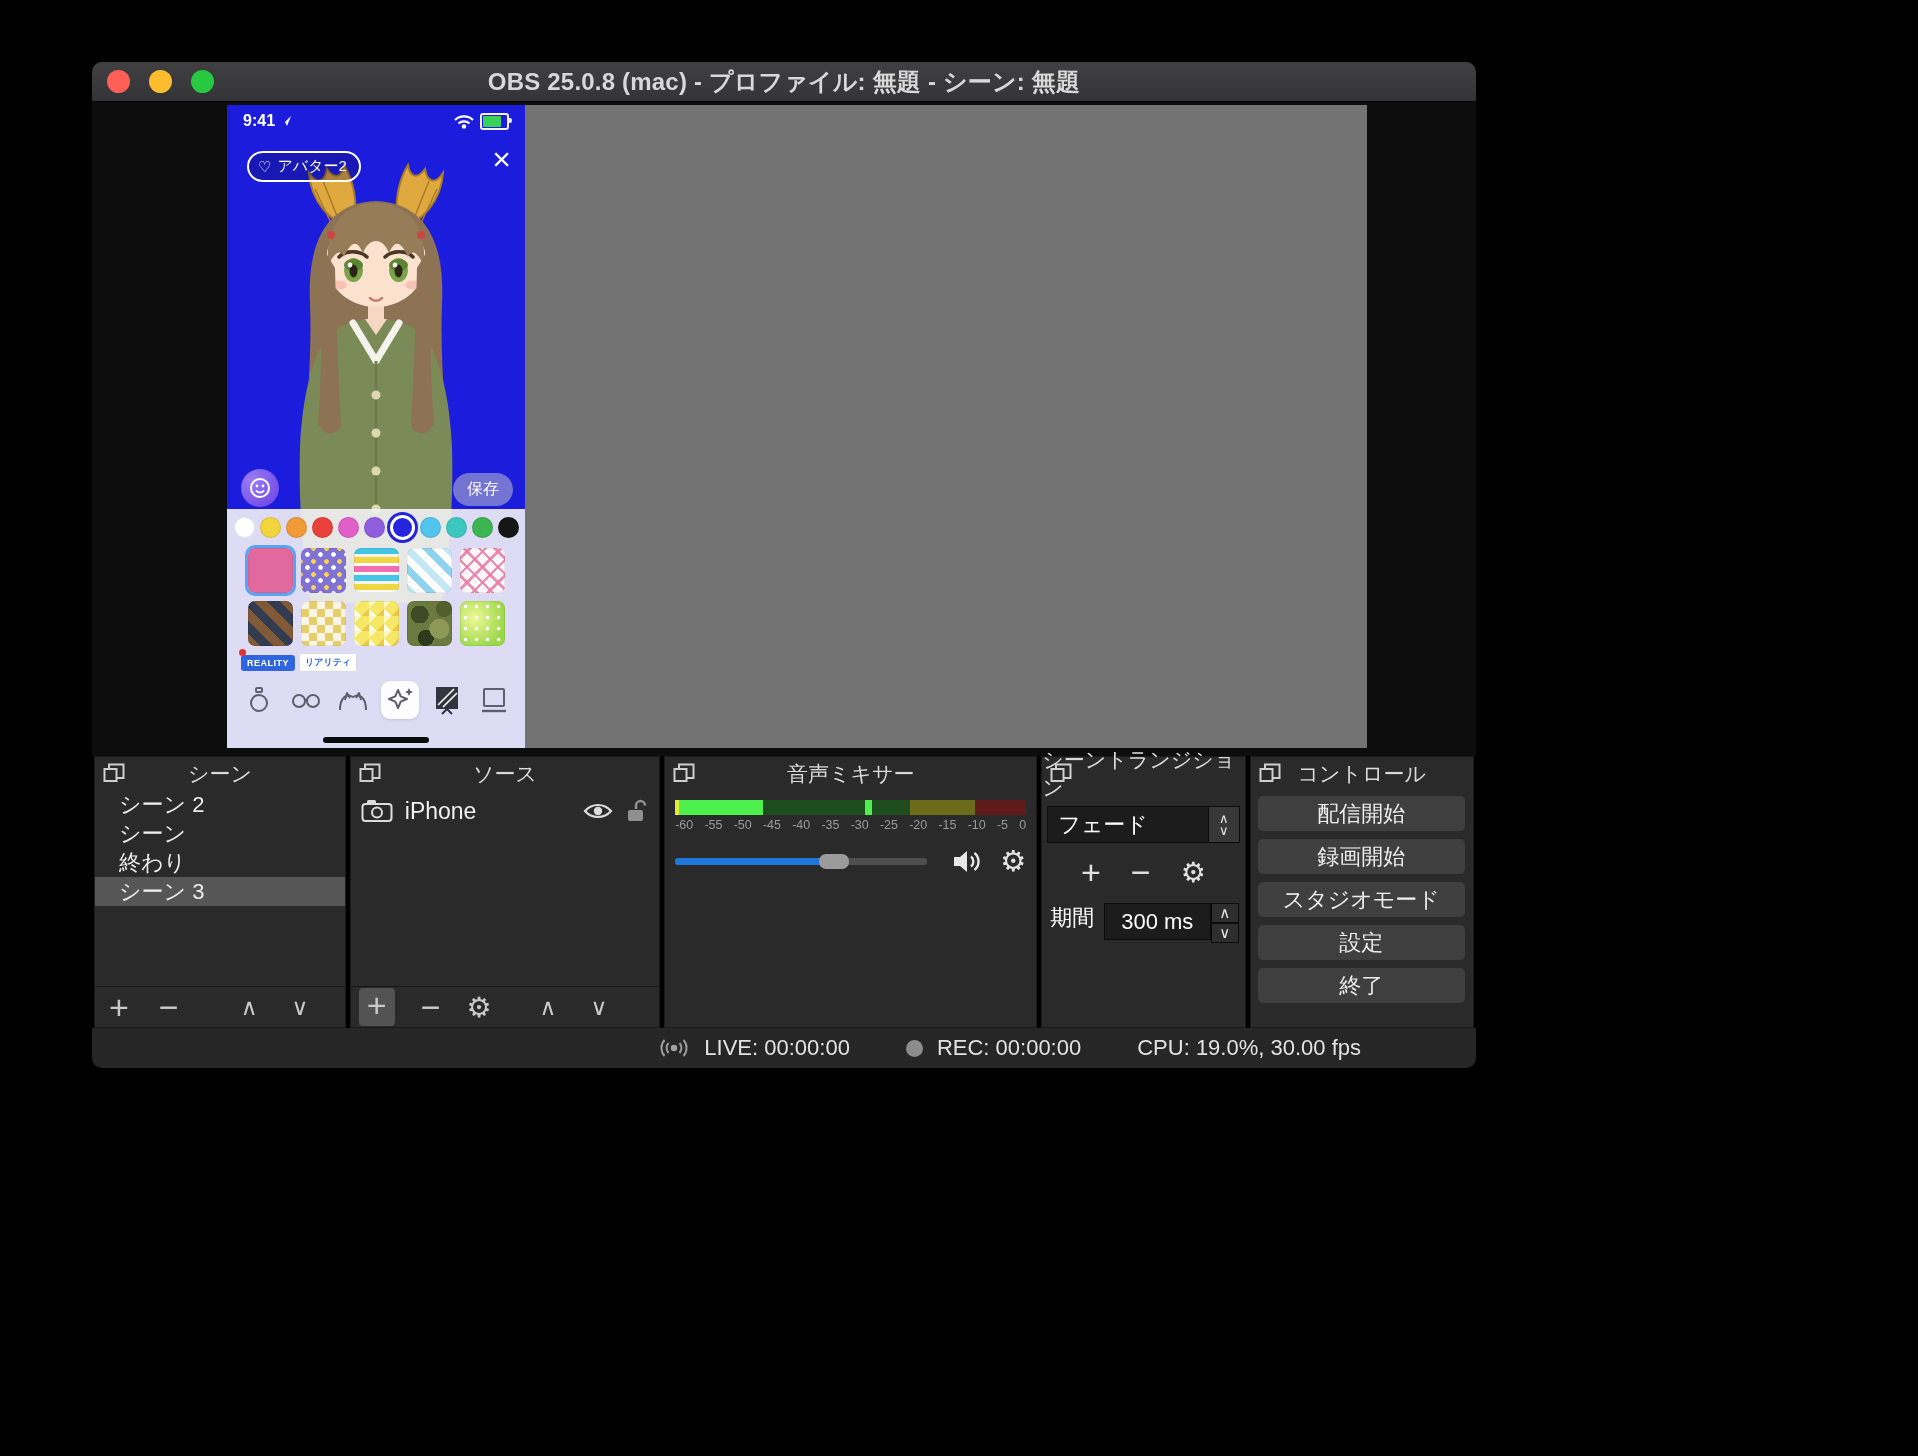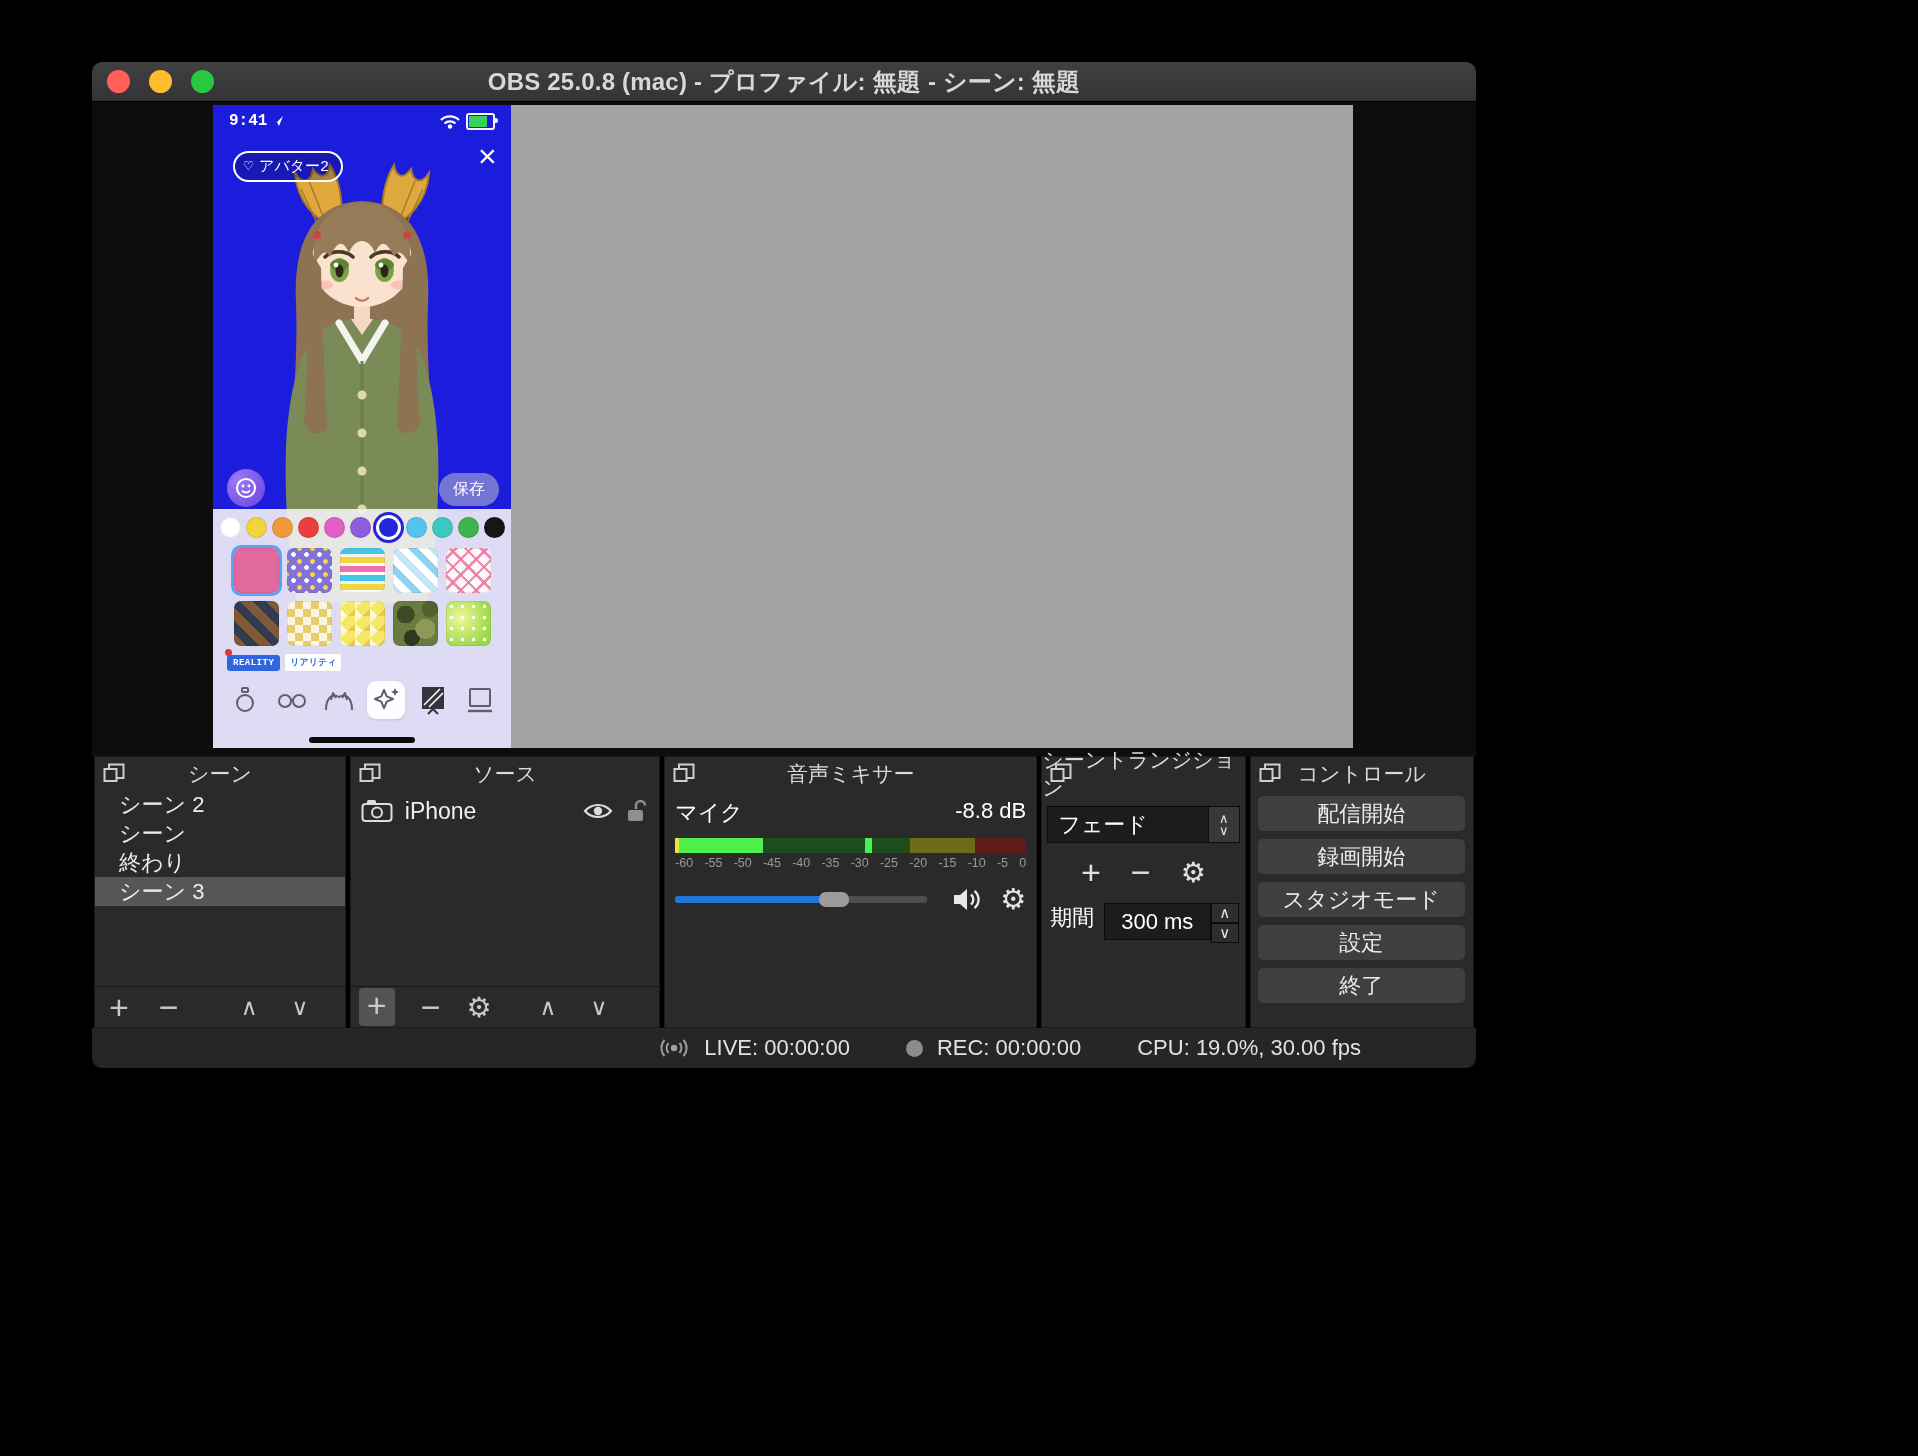--- a/index.html
+++ b/index.html
@@ -22,21 +22,21 @@
     border-bottom:1px solid #000;
     display:flex; align-items:center; justify-content:center;
   }
   .title-text { color:#d8d8d8; font-size:24px; font-weight:600; letter-spacing:.2px; }
   .traffic { position:absolute; left:15px; top:8px; display:flex; gap:19px; }
   .light { width:23px; height:23px; border-radius:50%; }
   .light.red{ background:#ff5f57; } .light.yellow{ background:#febc2e; } .light.green{ background:#28c840; }
 
   
   .preview { position:absolute; left:0; top:40px; width:100%; height:654px; background:#0d0d0d; }
-  .canvas { position:absolute; left:121px; top:3px; width:1140px; height:643px; background:#a3a3a3;font-family:Liberation Mono, monospace; }
+  .canvas { position:absolute; left:135px; top:3px; width:1140px; height:643px; background:#737373; }
 
   
   .phone { position:absolute; left:0; top:0; width:298px; height:643px; background:#1c1cdd; overflow:hidden; }
   .phone-status {
     position:absolute; top:7px; left:0; right:0; padding:0 16px;
     display:flex; justify-content:space-between; align-items:center;
     color:#fff; font-size:16px; font-weight:bold;
   }
   .pstat-left { display:flex; align-items:center; gap:5px; }
   .battery { width:25px; height:13px; border:2px solid rgba(255,255,255,.95); border-radius:3px; position:relative; }
@@ -490,24 +490,20 @@
 
       <div class="dock dock-mixer">
         <div class="dock-header">
           <svg class="dock-grip" width="22" height="20">
             <rect x="1.5" y="6" width="12" height="12" fill="none" stroke="#cfcfcf" stroke-width="2"></rect>
             <path d="M6 6 V1.5 H20.5 V15 H14" fill="none" stroke="#cfcfcf" stroke-width="2"></path>
           </svg>
           <span>音声ミキサー</span>
         </div>
         <div class="dock-body">
-          <div class="mixer-row1">
-            <span>マイク</span>
-            <span>-8.8 dB</span>
-          </div>
           <div class="meter">
             <div class="seg seg-mark"></div>
               <div class="seg seg-a"></div>
               <div class="seg seg-b"></div>
             <div class="seg seg-c"></div>
               <div class="seg seg-d"></div>
               <div class="seg seg-e"></div>
               <div class="seg seg-f"></div>
           </div>
           <div class="ticks">

